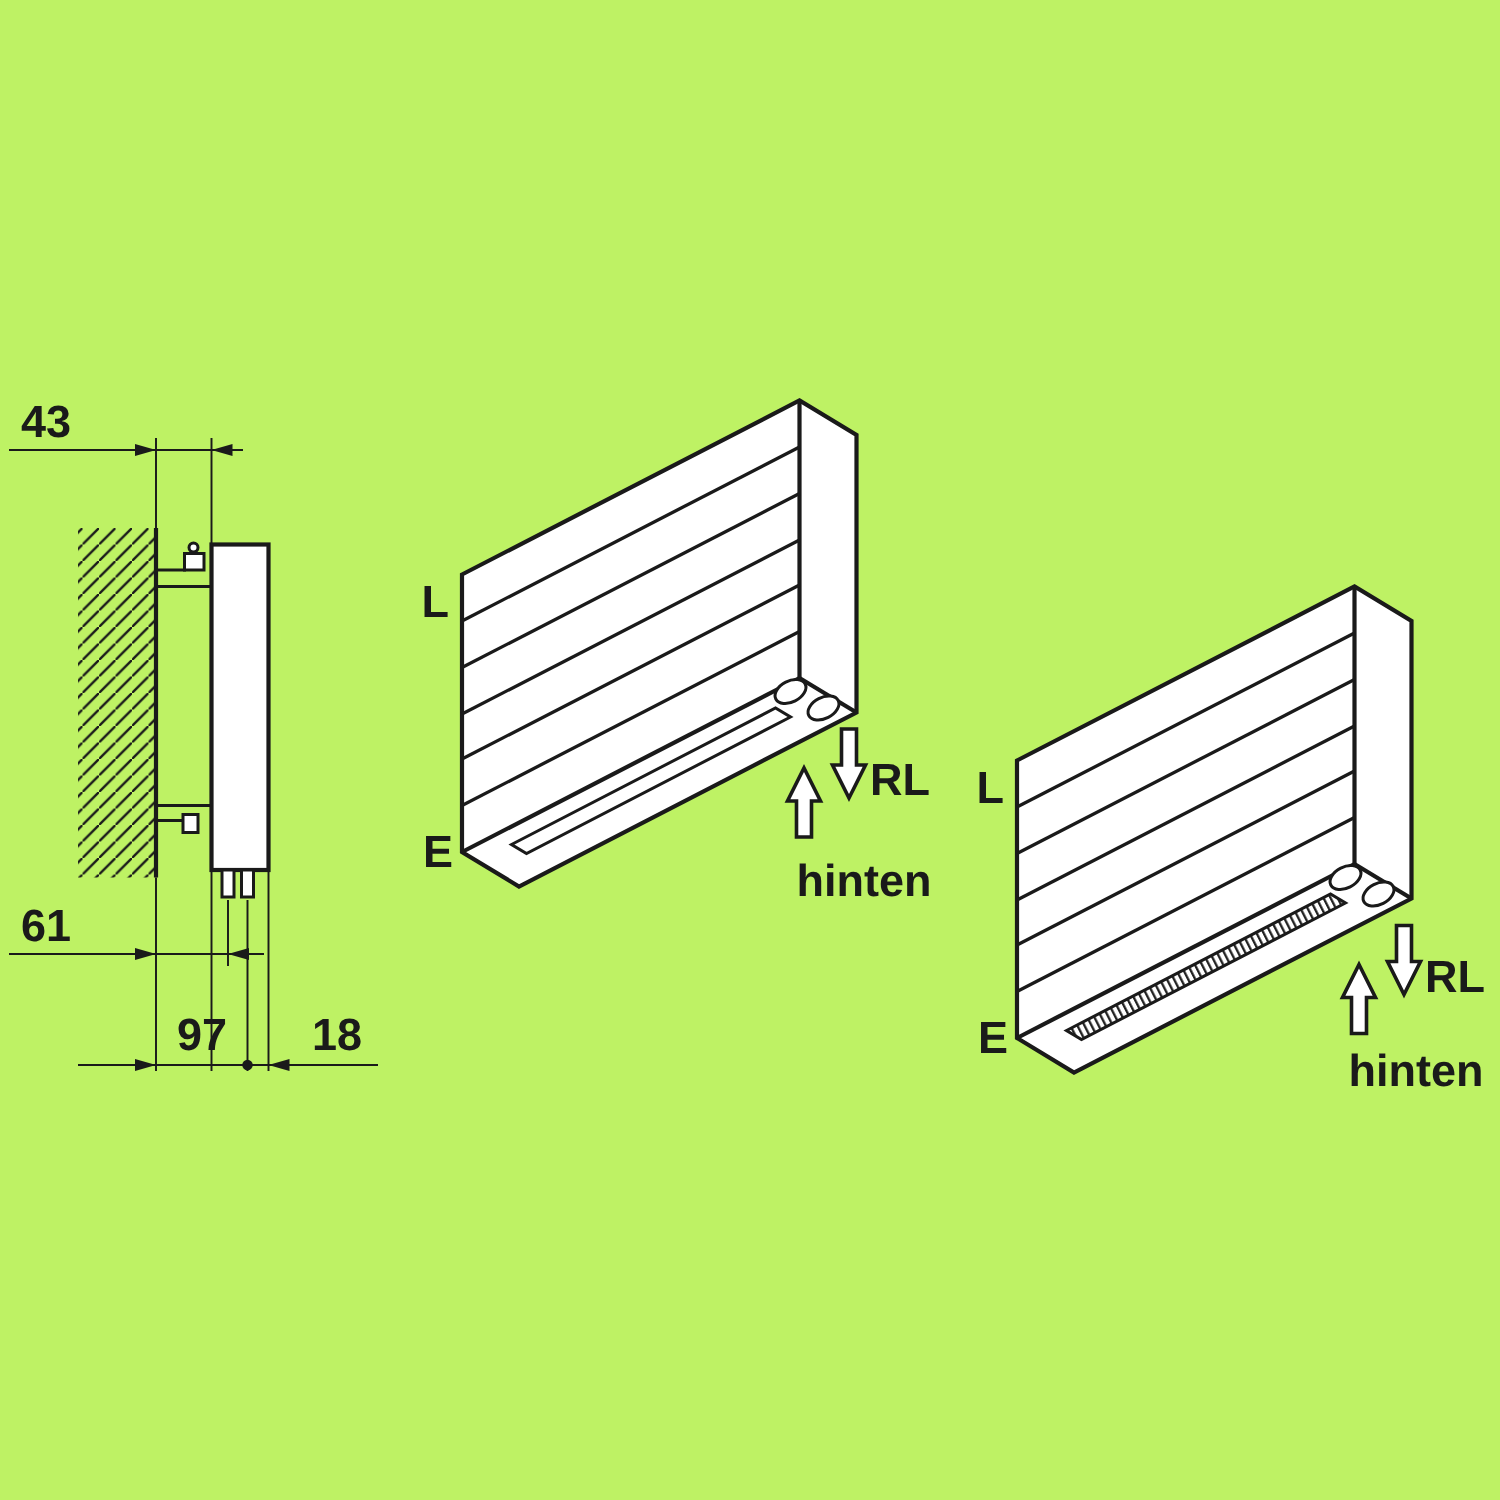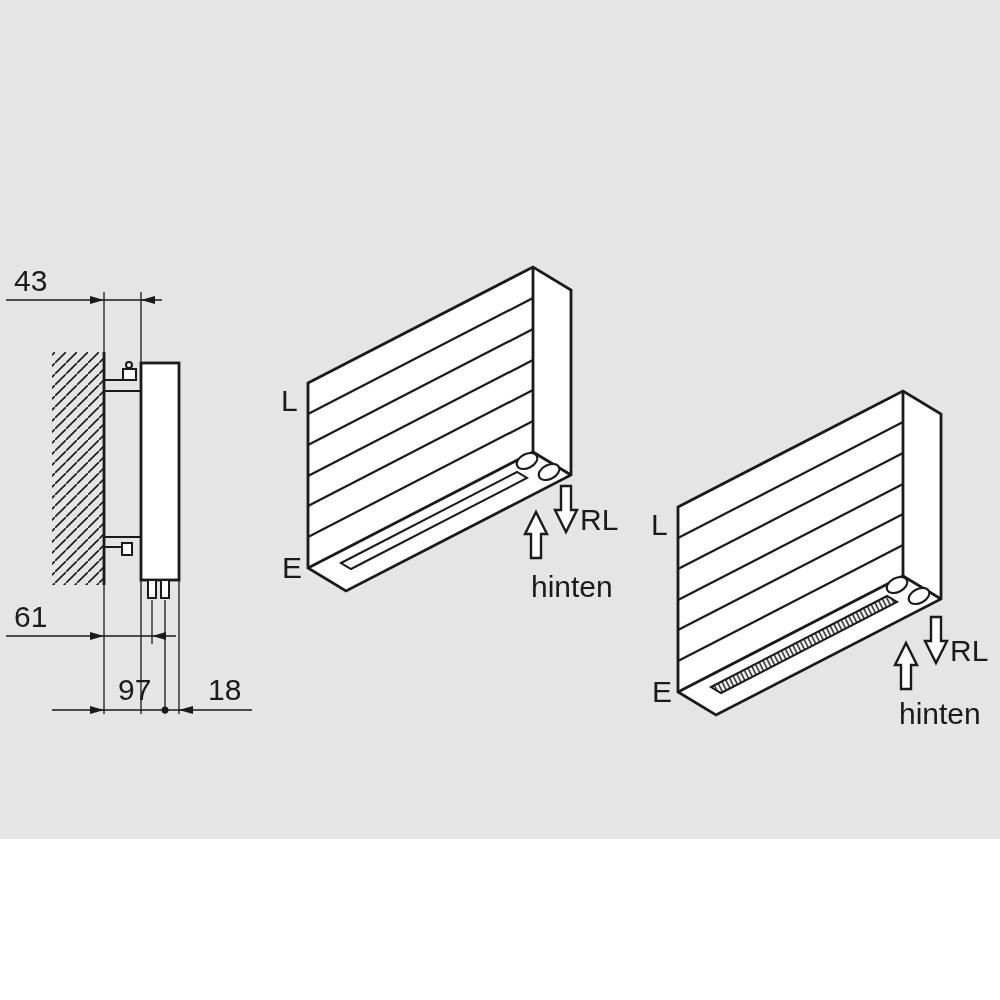--- a/index.html
+++ b/index.html
@@ -1,17 +1,17 @@
 <!DOCTYPE html>
 <html><head>
 <meta charset="utf-8">
 <style>
   html,body{margin:0;padding:0;background:#ffffff;}
-  .canvas{width:1000px;height:839px;background:#e5e5e5;position:relative;overflow:hidden;
-          font-family:"Liberation Sans",sans-serif;}
+  .canvas{width:1000px;height:1000px;background:#bef264;position:relative;overflow:hidden;
+          font-family:"Liberation Sans",sans-serif;font-weight:bold;}
   svg{display:block;}
   .thin{stroke:#1a1a1a;stroke-width:1.3;fill:none;}
   .thick{stroke:#1a1a1a;stroke-width:2.8;fill:none;stroke-linejoin:miter;}
   .thickw{stroke:#1a1a1a;stroke-width:2.8;fill:#ffffff;stroke-linejoin:miter;}
   .slat{stroke:#1a1a1a;stroke-width:2.2;fill:none;}
   .med{stroke:#1a1a1a;stroke-width:2;fill:#ffffff;}
   .fillb{fill:#1a1a1a;stroke:none;}
   .arrow{stroke:#1a1a1a;stroke-width:2.4;fill:#ffffff;stroke-linejoin:miter;}
   .lbl{font-family:"Liberation Sans",sans-serif;font-size:30px;fill:#1a1a1a;}
 </style>

